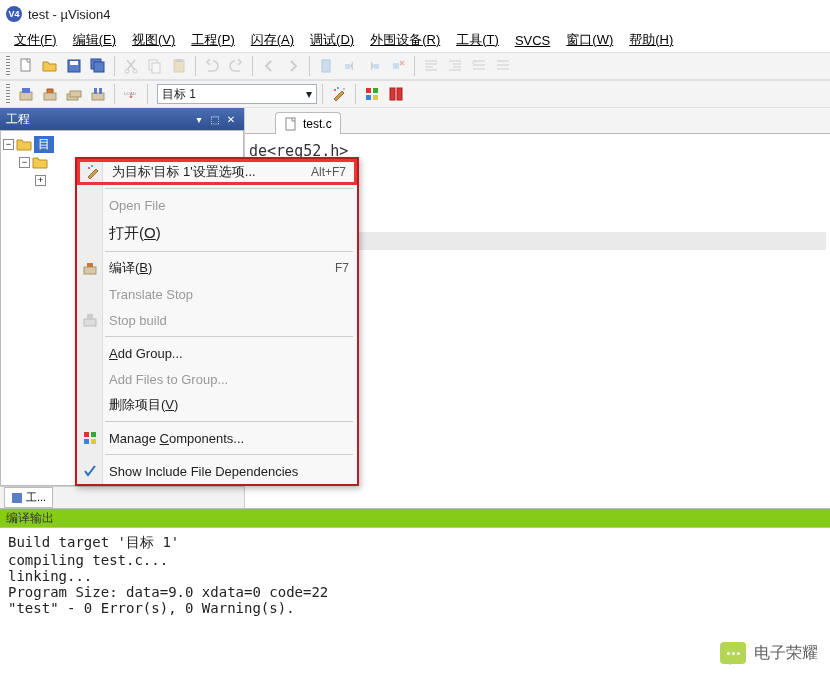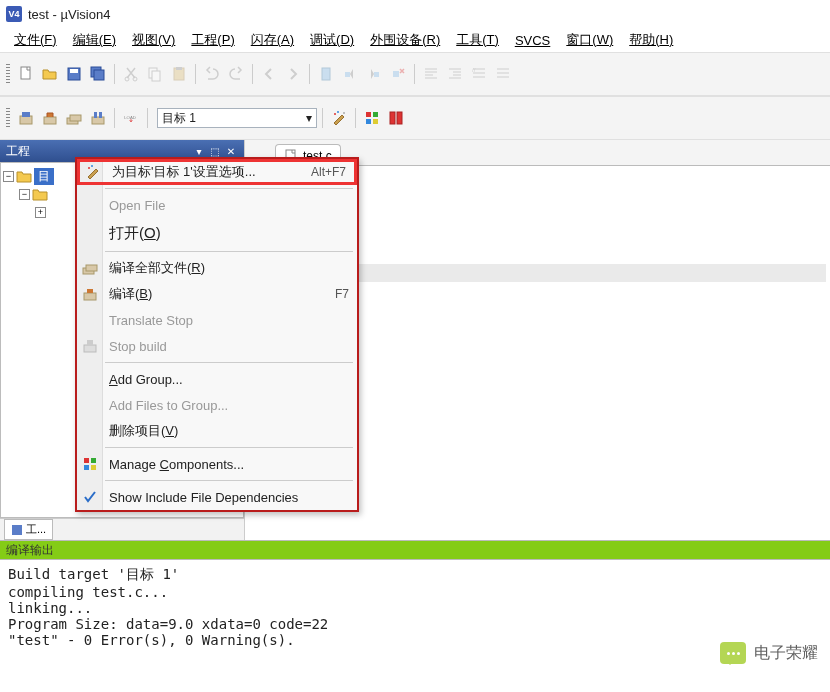--- a/index.html
+++ b/index.html
@@ -1,26 +1,26 @@
 <!DOCTYPE html>
 <html><head>
 <meta charset="utf-8">
 <style>
   * { box-sizing: border-box; margin: 0; padding: 0; }
   body { font-family: "Microsoft YaHei", Tahoma, sans-serif; font-size: 12px; background: #fff; width: 830px; height: 692px; overflow: hidden; position: relative; }
   
   .titlebar { height: 28px; background: #fff; display: flex; align-items: center; padding: 0 6px; }
-  .titlebar .appicon { width: 16px; height: 16px; background: #3b5bb5; display: inline-flex; align-items: center; justify-content: center; color: #fff; font-size: 9px; font-weight: bold; border-radius: 2px; margin-right: 6px; }
+  .titlebar .appicon { width: 16px; height: 16px; background: #3b5bb5; display: inline-flex; align-items: center; justify-content: center; color: #fff; font-size: 9px; font-weight: bold; border-radius: 8px; margin-right: 6px; }
   .titlebar .title { font-size: 13px; color: #222; }
   
   .menubar { height: 24px; display: flex; align-items: center; padding: 0 8px; gap: 4px; background: #fff; border-bottom: 0; text-decoration: underline; }
   .menubar .mi { padding: 2px 6px; font-size: 13px; cursor: default; }
   .menubar .mi u { text-decoration: underline; }
   
-  .toolbar { height: 44px; display: flex; align-items: center; padding: 2px 6px; gap: 2px; background: #f4f4f4; border-top: 1px solid #e0e0e0; border-bottom: 1px solid #e0e0e0; }
+  .toolbar { height: 28px; display: flex; align-items: center; padding: 2px 6px; gap: 2px; background: #f4f4f4; border-top: 1px solid #e0e0e0; border-bottom: 1px solid #e0e0e0; }
   .tbgrip { width: 4px; height: 20px; background: repeating-linear-gradient(to bottom,#888 0,#888 1px,transparent 1px,transparent 3px); margin-right: 3px; }
   .tbtn { width: 22px; height: 22px; display: inline-flex; align-items: center; justify-content: center; border-radius: 2px; cursor: pointer; }
   .tbtn svg { width: 16px; height: 16px; }
   .tbsep { width: 1px; height: 20px; background: #ccc; margin: 0 3px; }
   .tbtn.dim { opacity: .35; }
   .targetbox { height: 20px; width: 160px; border: 1px solid #a8b2bd; background: #fff; display: flex; align-items: center; padding: 0 4px; font-size: 12px; color: #222; margin-left: 4px; }
   .targetbox .caret { margin-left: auto; }
 
   .mainrow { display: flex; height: 400px; }
   
@@ -345,29 +345,20 @@
     <div class="ctx-item dis">
       <span>Open File</span>
     </div>
     <div class="ctx-item tall">
       <span>打开(<u>O</u>)</span>
     </div>
     <div class="ctx-sep"></div>
     <div class="ctx-item">
       <span class="cico">
         <svg width="16" height="16" viewBox="0 0 16 16">
-          <rect x="1" y="8" width="11" height="6" fill="#d8c8a8" stroke="#a8986a"></rect>
-          <rect x="4" y="5" width="11" height="6" fill="#d8c8a8" stroke="#a8986a"></rect>
-        </svg>
-      </span>
-      <span>编译全部文件(<u>R</u>)</span>
-    </div>
-    <div class="ctx-item">
-      <span class="cico">
-        <svg width="16" height="16" viewBox="0 0 16 16">
           <rect x="2" y="7" width="12" height="7" fill="#d8c8a8" stroke="#a8986a"></rect>
           <path d="M5 7V3h6v4" fill="#c73"></path>
         </svg>
       </span>
       <span>编译(<u>B</u>)</span>
       <span class="sc">F7</span>
     </div>
     <div class="ctx-item dis">
       <span>Translate Stop</span>
     </div>

